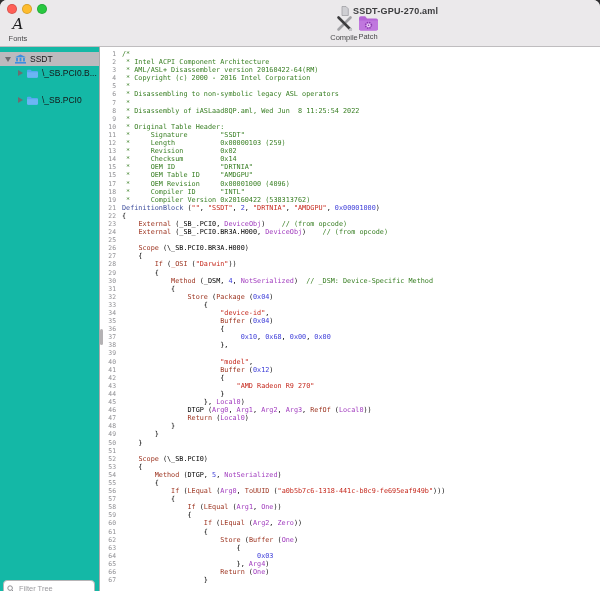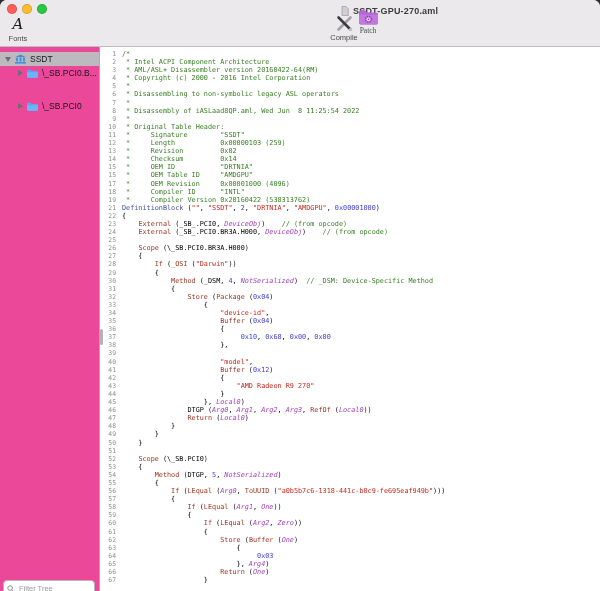--- a/index.html
+++ b/index.html
@@ -10,26 +10,26 @@
   .topbar{height:46px;background:#ebe9eb;border-bottom:1px solid #bfbdbf;position:relative;}
   .traffic{position:absolute;top:4px;left:7px;display:flex;gap:5px;}
   .light{width:8px;height:8px;border-radius:50%;border:0.5px solid rgba(0,0,0,.15);}
   .title-group{position:absolute;top:2px;left:341px;display:flex;align-items:center;gap:4px;}
   .window-title{font-size:9px;font-weight:bold;color:#3c3c3e;letter-spacing:.2px;}
   .tool-btn{position:absolute;text-align:center;cursor:default;}
   .tool-label{font-size:7.5px;color:#49494b;margin-top:1px;}
   .fonts-btn{left:3px;top:16px;width:30px;}
   .fonts-a{font-family:"DejaVu Serif",serif;font-style:italic;font-size:15px;line-height:15px;color:#1b1b1d;}
   .compile-btn{left:326px;top:15px;width:36px;}
-  .patch-btn{left:354px;top:8px;width:28px;font-family:Liberation Serif, serif;}
+  .patch-btn{left:354px;top:14px;width:28px;}
   .icon-box{height:17px;display:flex;align-items:center;justify-content:center;}
 
   
   .main{display:flex;height:545px;}
-  .sidebar{width:99px;background:#ec4899;border-right:1px solid #acaaac;position:relative;overflow:hidden;flex:none;}
+  .sidebar{width:99px;background:#14b8a6;border-right:1px solid #acaaac;position:relative;overflow:hidden;flex:none;}
   .tree{position:absolute;top:5px;left:0;right:0;}
   .tree-row{height:14px;display:flex;align-items:center;font-size:8.5px;color:#161618;position:relative;}
   .tree-row.selected{background:#bcbabe;}
   .tree-row .gap{flex:none;}
   .tri{flex:none;width:0;height:0;margin-right:4px;}
   .tri.down{border-left:3.5px solid transparent;border-right:3.5px solid transparent;border-top:5px solid #6d6d71;}
   .tri.right{border-top:3.5px solid transparent;border-bottom:3.5px solid transparent;border-left:5px solid #6d6d71;}
   .tree-icon{flex:none;margin-right:4px;display:flex;align-items:center;}
   .filter-field{position:absolute;left:3px;right:4px;bottom:-4px;height:16px;background:#fff;border:1px solid #b7b5b7;border-radius:4px;display:flex;align-items:center;padding:0 3px;gap:2px;box-sizing:border-box;}
   .filter-field input{border:none;outline:none;width:100%;font-size:7.5px;color:#333;background:transparent;font-family:"Liberation Sans",sans-serif;}
@@ -38,21 +38,21 @@
   
   .editor{flex:1;background:#fff;overflow:hidden;position:relative;font-family:"DejaVu Sans Mono",monospace;padding-top:3px;}
   .line{display:flex;height:8.1px;line-height:8.2px;white-space:pre;font-size:6.8px;}
   .ln{flex:none;width:16px;text-align:right;padding-right:6px;color:#8f8f93;font-size:6.4px;}
   .lc{flex:1;}
   .tok-plain{color:#000;}
   .tok-comment{color:var(--comment,#377e22);}
   .tok-keyword{color:var(--keyword,#9d3420);}
   .tok-string{color:var(--string,#c5281c);}
   .tok-number{color:var(--number,#3b3bd8);}
-  .tok-predef{color:var(--predefined,#a13cbe);font-style:italic;}
+  .tok-predef{color:var(--predefined,#a13cbe);}
   .tok-defblock{color:var(--defblock,#41509e);}
   .split-handle{position:absolute;left:0;top:282px;width:2.5px;height:16px;background:#b4b2b4;border-radius:2px;}
 </style>
 </head>
 <body>
 
 <div class="window">
 
   <div class="topbar">
     <div class="traffic">
@@ -129,21 +129,21 @@
           <span class="tri right"></span>
           <span class="tree-icon">
             <svg width="11" height="9" viewBox="0 0 12 9">
               <path d="M0 1.6 Q0 .5 1.1 .5 H4 L5.2 1.9 H10.9 Q12 1.9 12 3 V7.9 Q12 9 10.9 9 H1.1 Q0 9 0 7.9 Z" fill="#55a8ef"></path>
               <path d="M0 3.1 H12 V7.9 Q12 9 10.9 9 H1.1 Q0 9 0 7.9 Z" fill="#6cb5f4"></path>
             </svg>
           </span>
           <span>\_SB.PCI0.B...</span>
         </div>
 
-        <div class="tree-row" style="margin-top:19px">
+        <div class="tree-row" style="margin-top:13px">
           <span class="gap" style="width:18px"></span>
           <span class="tri right"></span>
           <span class="tree-icon">
             <svg width="11" height="9" viewBox="0 0 12 9">
               <path d="M0 1.6 Q0 .5 1.1 .5 H4 L5.2 1.9 H10.9 Q12 1.9 12 3 V7.9 Q12 9 10.9 9 H1.1 Q0 9 0 7.9 Z" fill="#55a8ef"></path>
               <path d="M0 3.1 H12 V7.9 Q12 9 10.9 9 H1.1 Q0 9 0 7.9 Z" fill="#6cb5f4"></path>
             </svg>
           </span>
           <span>\_SB.PCI0</span>
         </div>

